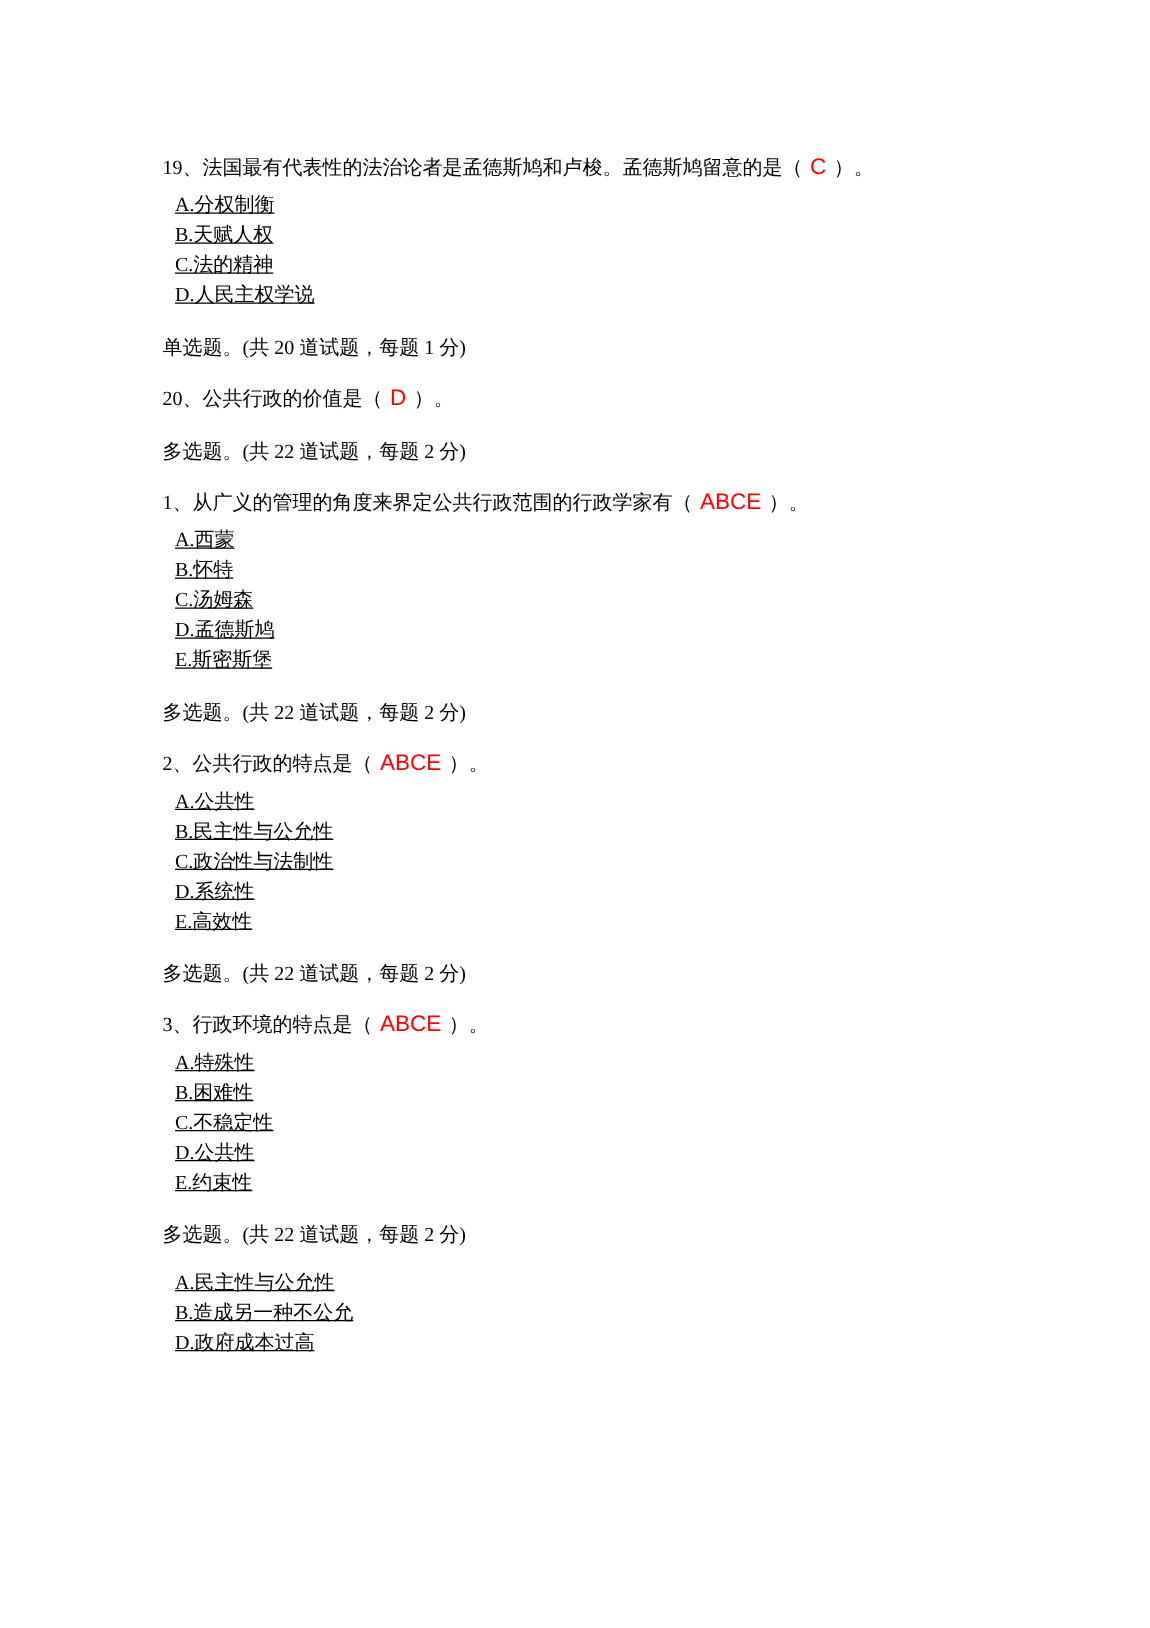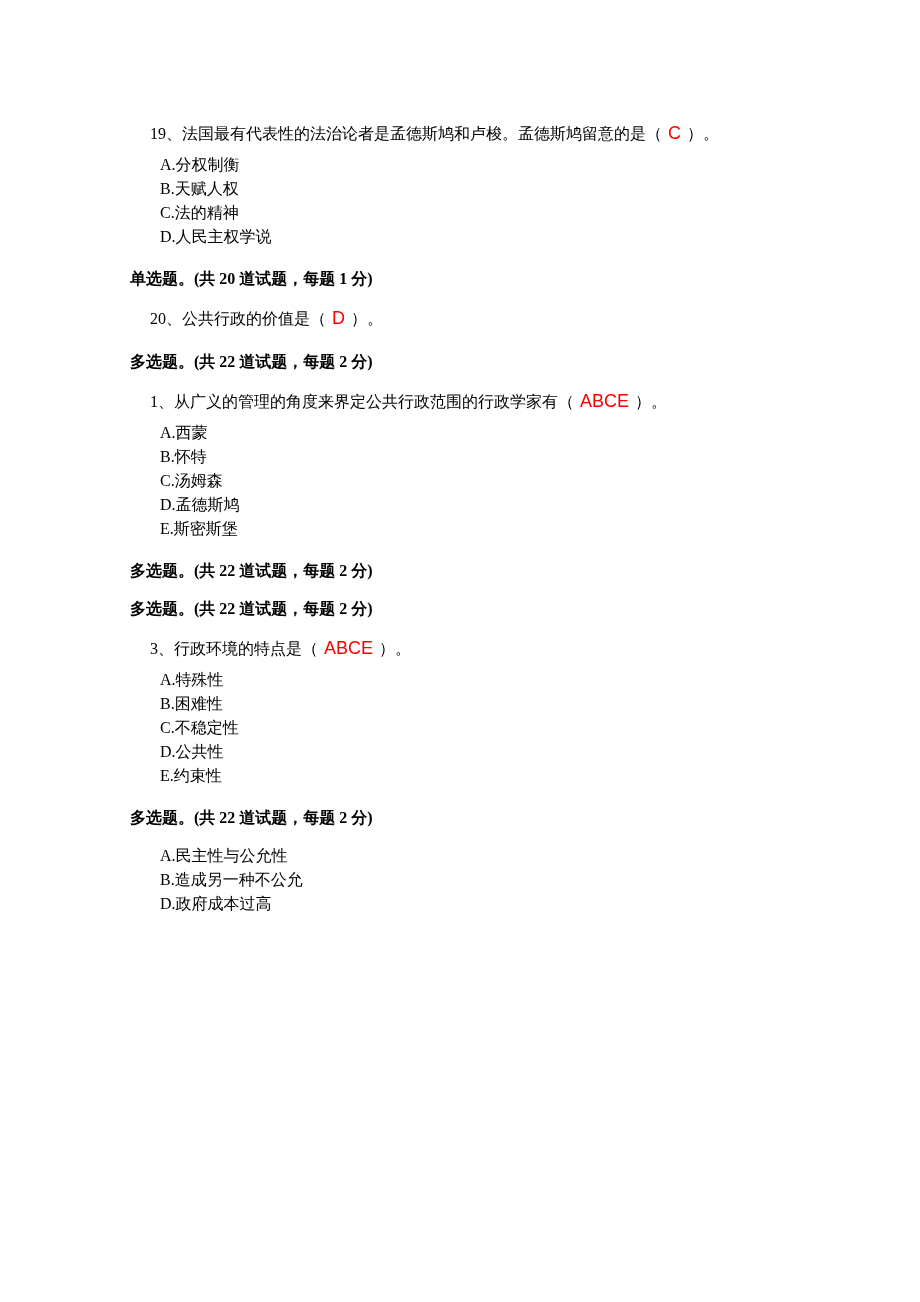--- a/index.html
+++ b/index.html
@@ -10,41 +10,40 @@
     font-size: 16px;
     color: #000;
     width: 920px;
   }
   .page {
     padding: 120px 130px 60px 130px;
     line-height: 1.5;
   }
   .question-block {
     margin-bottom: 18px;
-    margin-left: 20px;
   }
   .stem {
     margin-bottom: 6px;
   }
   .answer {
     color: #ff0000;
     font-family: Arial, "Helvetica", sans-serif;
     font-size: 18px;
     font-weight: normal;
     padding: 0 6px;
   }
   .options {
     padding-left: 10px;
+    text-decoration: underline;
   }
   .option {
     margin: 0;
   }
   .section-note {
     margin: 0 0 14px 0;
-    font-weight: bold;
   }
 </style>
 </head>
 <body>
 
 <div class="page">
 
   <div class="question-block">
     <div class="stem">
       <span>19</span><span>、法国最有代表性的法治论者是孟德斯鸠和卢梭。孟德斯鸠留意的是（</span><span class="answer">C</span><span>）。</span>
@@ -72,20 +71,32 @@
     <div class="options">
       <div class="option">A.西蒙</div>
       <div class="option">B.怀特</div>
       <div class="option">C.汤姆森</div>
       <div class="option">D.孟德斯鸠</div>
       <div class="option">E.斯密斯堡</div>
     </div>
   </div>
   <div class="section-note">多选题。(共 22 道试题，每题 2 分)</div>
 
+  <div class="question-block">
+    <div class="stem">
+      <span>2</span><span>、公共行政的特点是（</span><span class="answer">ABCE</span><span>）。</span>
+    </div>
+    <div class="options">
+      <div class="option">A.公共性</div>
+      <div class="option">B.民主性与公允性</div>
+      <div class="option">C.政治性与法制性</div>
+      <div class="option">D.系统性</div>
+      <div class="option">E.高效性</div>
+    </div>
+  </div>
   <div class="section-note">多选题。(共 22 道试题，每题 2 分)</div>
 
   <div class="question-block">
     <div class="stem">
       <span>3</span><span>、行政环境的特点是（</span><span class="answer">ABCE</span><span>）。</span>
     </div>
     <div class="options">
       <div class="option">A.特殊性</div>
       <div class="option">B.困难性</div>
       <div class="option">C.不稳定性</div>

